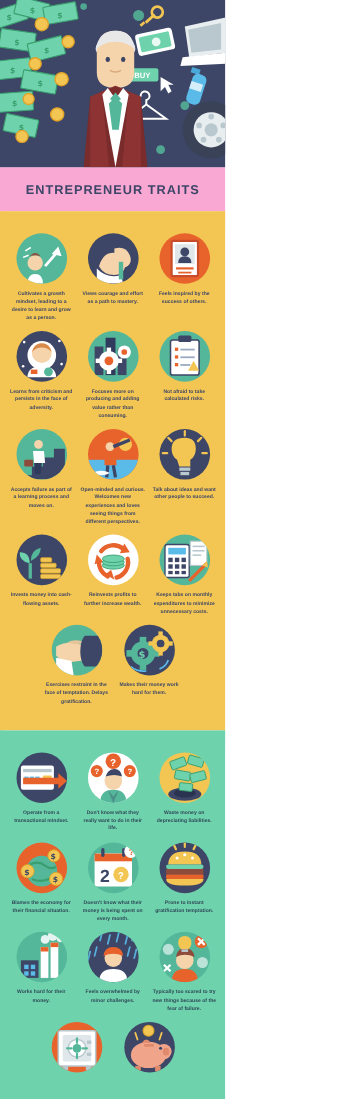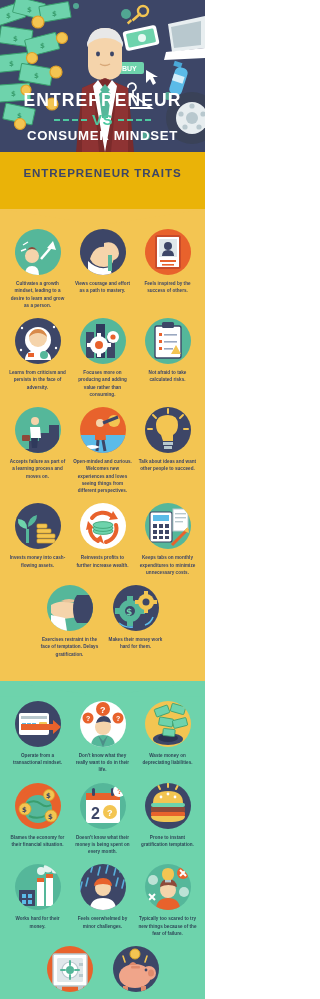--- a/index.html
+++ b/index.html
@@ -59,23 +59,23 @@
   .t-consumer {
     font-size: 13.2px;
     font-weight: bold;
     letter-spacing: 0.7px;
     color: #ffffff;
     line-height: 1.1;
   }
 
   
   .sec-head {
-    background: #eab308;
+    background: #f9a8d4;
     text-align: center;
-    padding: 14px 0 30px;
+    padding: 14px 0 13px;
   }
   .sec-head h2 {
     font-size: 11.6px;
     font-weight: bold;
     letter-spacing: 0.9px;
     color: #3d4667;
   }
   .notch { position: relative; height: 16px; }
   .notch::before {
     content: "";
@@ -227,39 +227,20 @@
         <path d="M100 64 q5 3 10 0" stroke="#d8a878" stroke-width="1.4" fill="none"></path>
         <path d="M105 78 L128 88 L134 152 L76 152 L82 88 Z" fill="#7a2b2b"></path>
         <path d="M105 78 L93 86 L99 152 L82 152 L82 88 Z" fill="#8e3333"></path>
         <path d="M105 78 L117 86 L111 152 L128 152 L128 88 Z" fill="#8e3333"></path>
         <path d="M98 80 L105 90 L112 80 L117 86 L105 152 L93 86 Z" fill="#ffffff"></path>
         <path d="M105 88 L111 94 L108 118 L102 118 L99 94 Z" fill="#55b79a"></path>
         <path d="M105 84 L110 90 L105 94 L100 90 Z" fill="#55b79a"></path>
       </g>
     </svg>
 
-    <div class="hero-titles">
-      <div class="t-entre">ENTREPRENEUR</div>
-      <div class="t-vs-row">
-        <span class="dashrow">
-          <i></i>
-            <i></i>
-            <i></i>
-            <i></i>
-        </span>
-        <span class="t-vs">VS</span>
-        <span class="dashrow">
-          <i></i>
-            <i></i>
-            <i></i>
-            <i></i>
-        </span>
-      </div>
-      <div class="t-consumer">CONSUMER MINDSET</div>
-    </div>
   </div>
 
   <div class="sec-head">
     <h2>ENTREPRENEUR TRAITS</h2>
   </div>
   <div class="band yellow">
     <div class="notch" style="--nc:#f3c552"></div>
     <div class="rows" id="entre-rows">
         <div class="row">
           <div class="cell">

